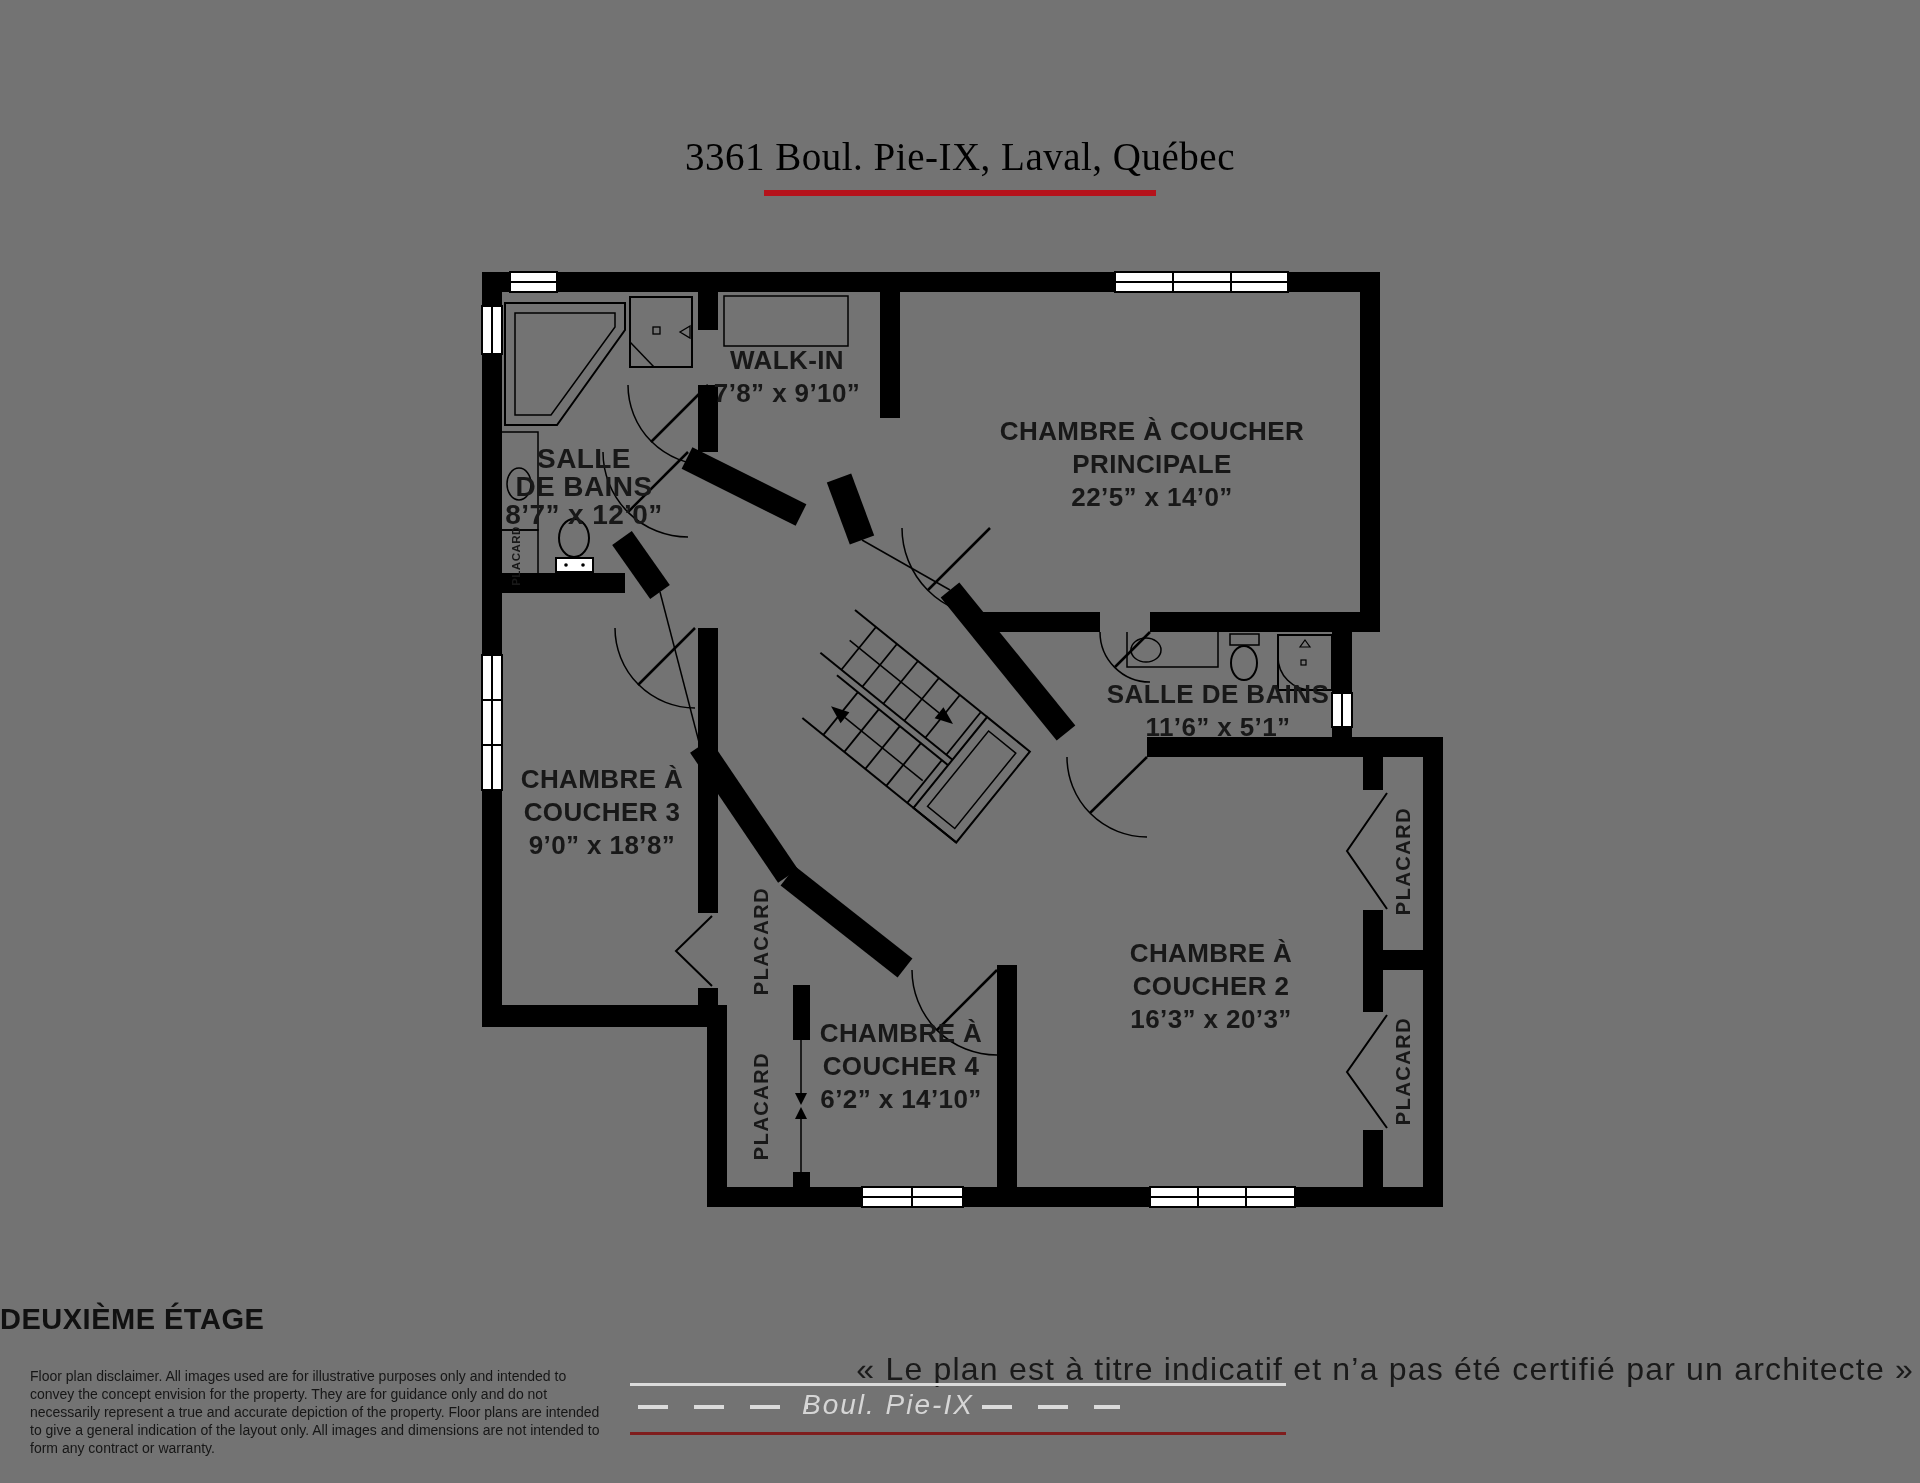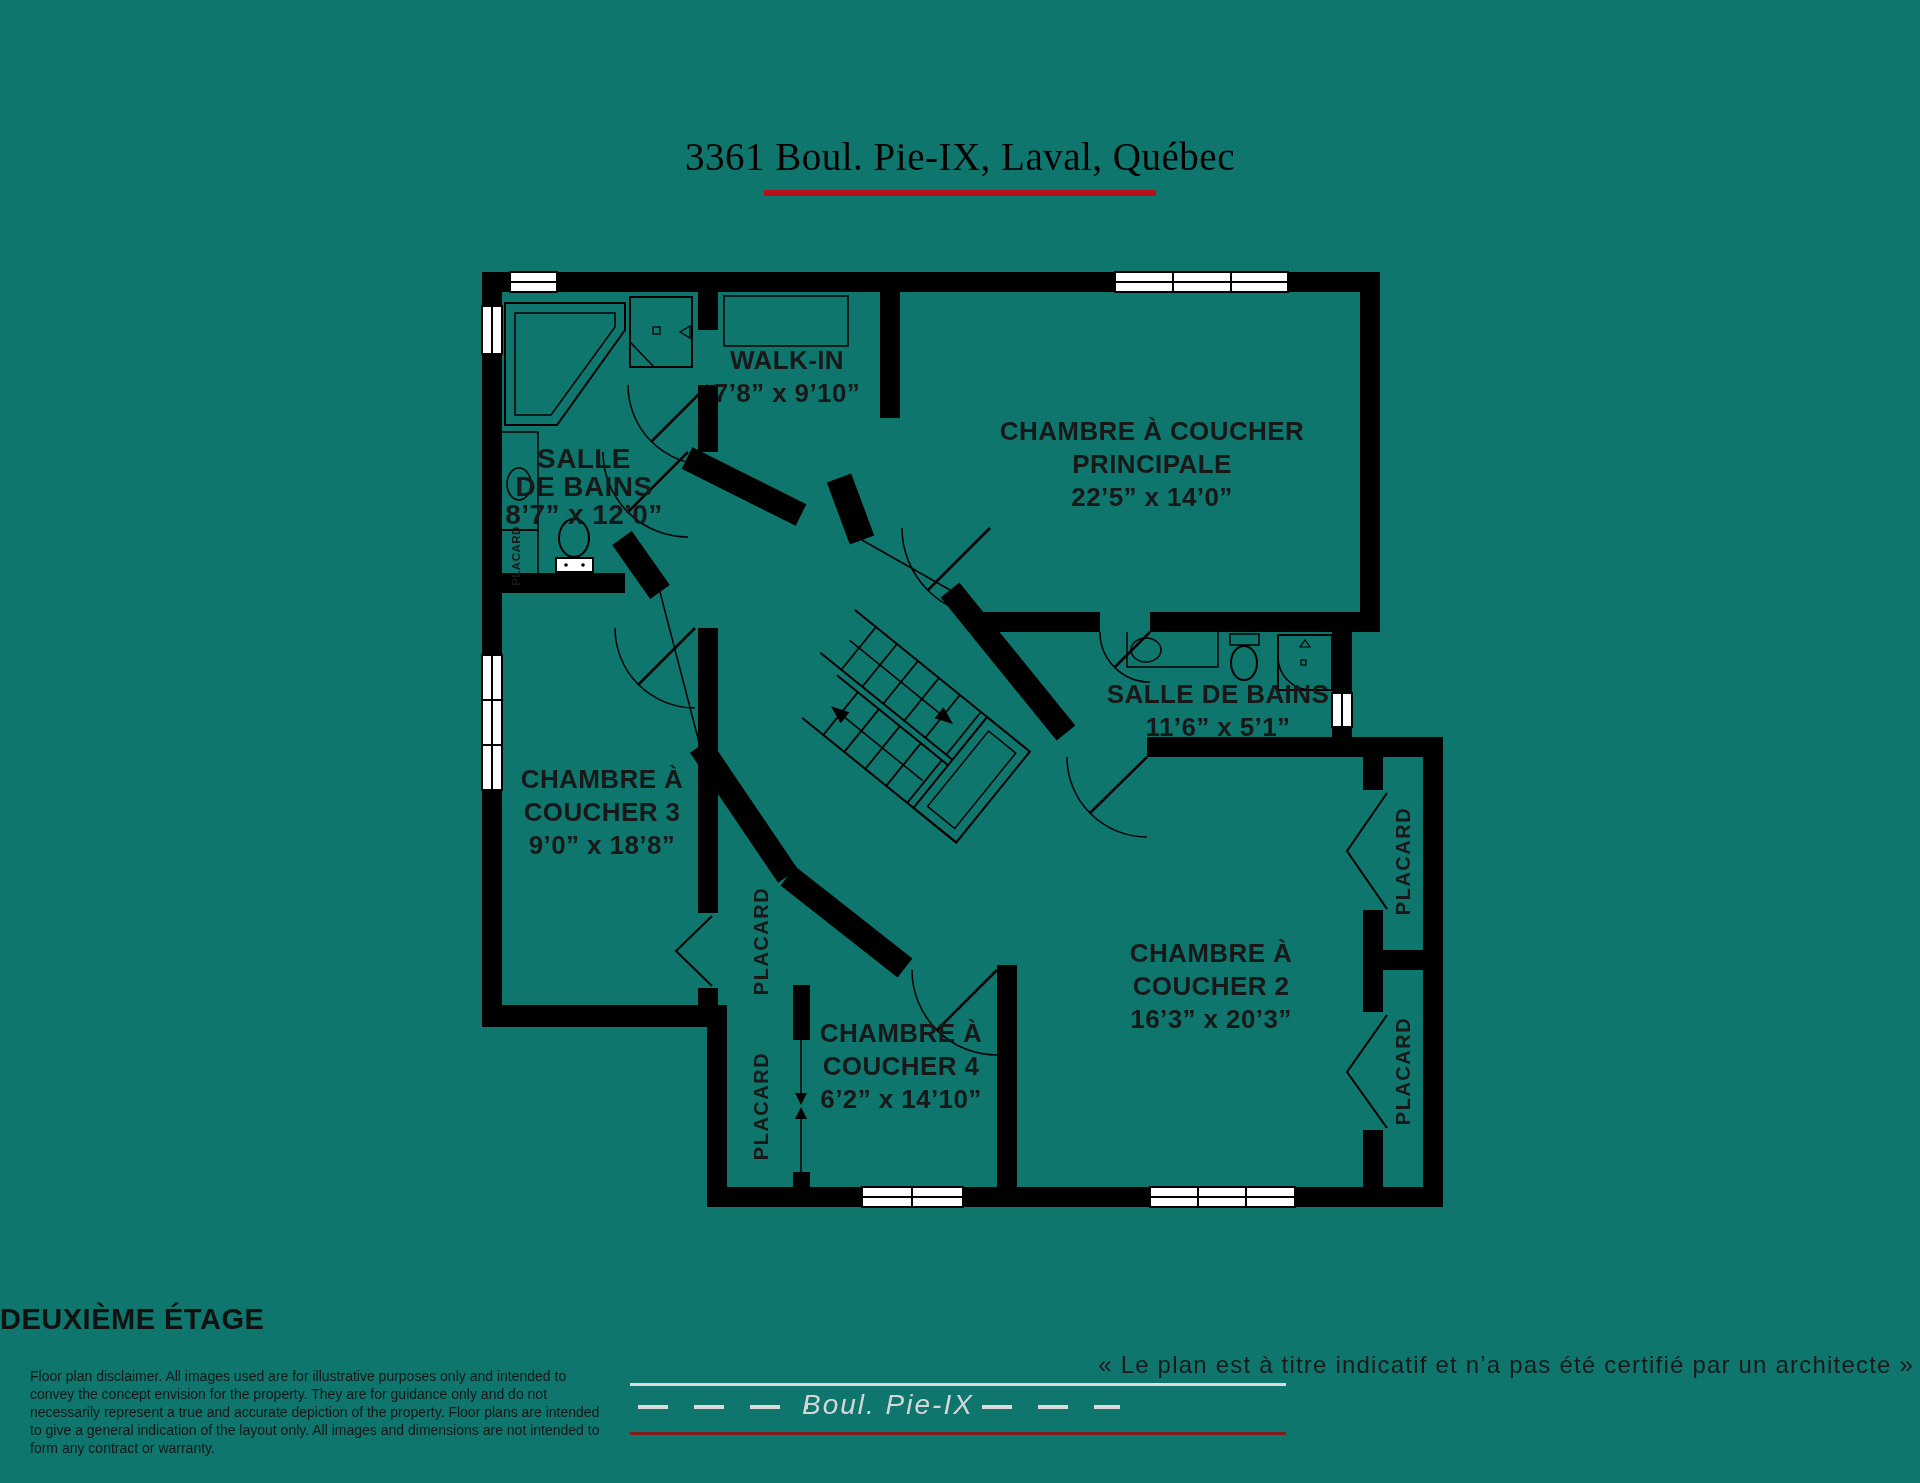--- a/index.html
+++ b/index.html
@@ -1,32 +1,32 @@
 <!DOCTYPE html>
 <html><head>
 <meta charset="utf-8">
 <style>
   html,body{margin:0;padding:0;background:#fff;}
-  .page{position:relative;width:1920px;height:1483px;background:#0f766e;overflow:hidden;
+  .page{position:relative;width:1920px;height:1483px;background:#737373;overflow:hidden;
         font-family:"Liberation Sans",sans-serif;}
   .title{position:absolute;left:0;top:134px;width:100%;text-align:center;
          font-family:"Liberation Serif",serif;font-size:39px;color:#000;letter-spacing:.5px;}
   .underline{position:absolute;left:764px;top:190px;width:392px;height:6px;background:#b5121b;}
   svg.plan{position:absolute;left:0;top:0;}
   .rlabel{position:absolute;transform:translate(-50%,-50%);text-align:center;
           font-weight:700;font-size:26px;line-height:33px;color:#181818;
           letter-spacing:.4px;white-space:nowrap;}
   .rlabel .ln{display:block;}
   .rlabel--sm{font-size:28px;line-height:28px;}
   .placard{position:absolute;transform:translate(-50%,-50%) rotate(-90deg);
            font-weight:700;font-size:20px;letter-spacing:1.5px;color:#181818;white-space:nowrap;}
   .placard--small{font-size:11.5px;letter-spacing:.5px;}
   .floor{position:absolute;left:0;top:1303px;width:100%;text-align:left;
          font-size:29px;font-weight:700;letter-spacing:.5px;color:#111;}
-  .quote{position:absolute;right:6px;top:1351px;font-size:24px;letter-spacing:1.2px;
+  .quote{position:absolute;right:6px;top:1351px;font-size:32px;letter-spacing:1.2px;
          color:#1a1a1a;white-space:nowrap;}
   .disc{position:absolute;left:30px;top:1367px;width:580px;font-size:14px;
         line-height:18px;color:#161616;}
   .road{position:absolute;left:630px;top:1383px;width:656px;height:46px;
         border-top:3px solid #dbdbdb;border-bottom:3px solid #7f1d1d;}
   .road .dash{position:absolute;top:19px;height:4px;
         background:repeating-linear-gradient(90deg,#dbdbdb 0,#dbdbdb 30px,transparent 30px,transparent 56px);}
   .road .dash.l{left:8px;width:170px;}
   .road .dash.r{left:352px;width:138px;}
   .road .street{position:absolute;left:172px;top:3px;font-style:italic;font-size:28px;

